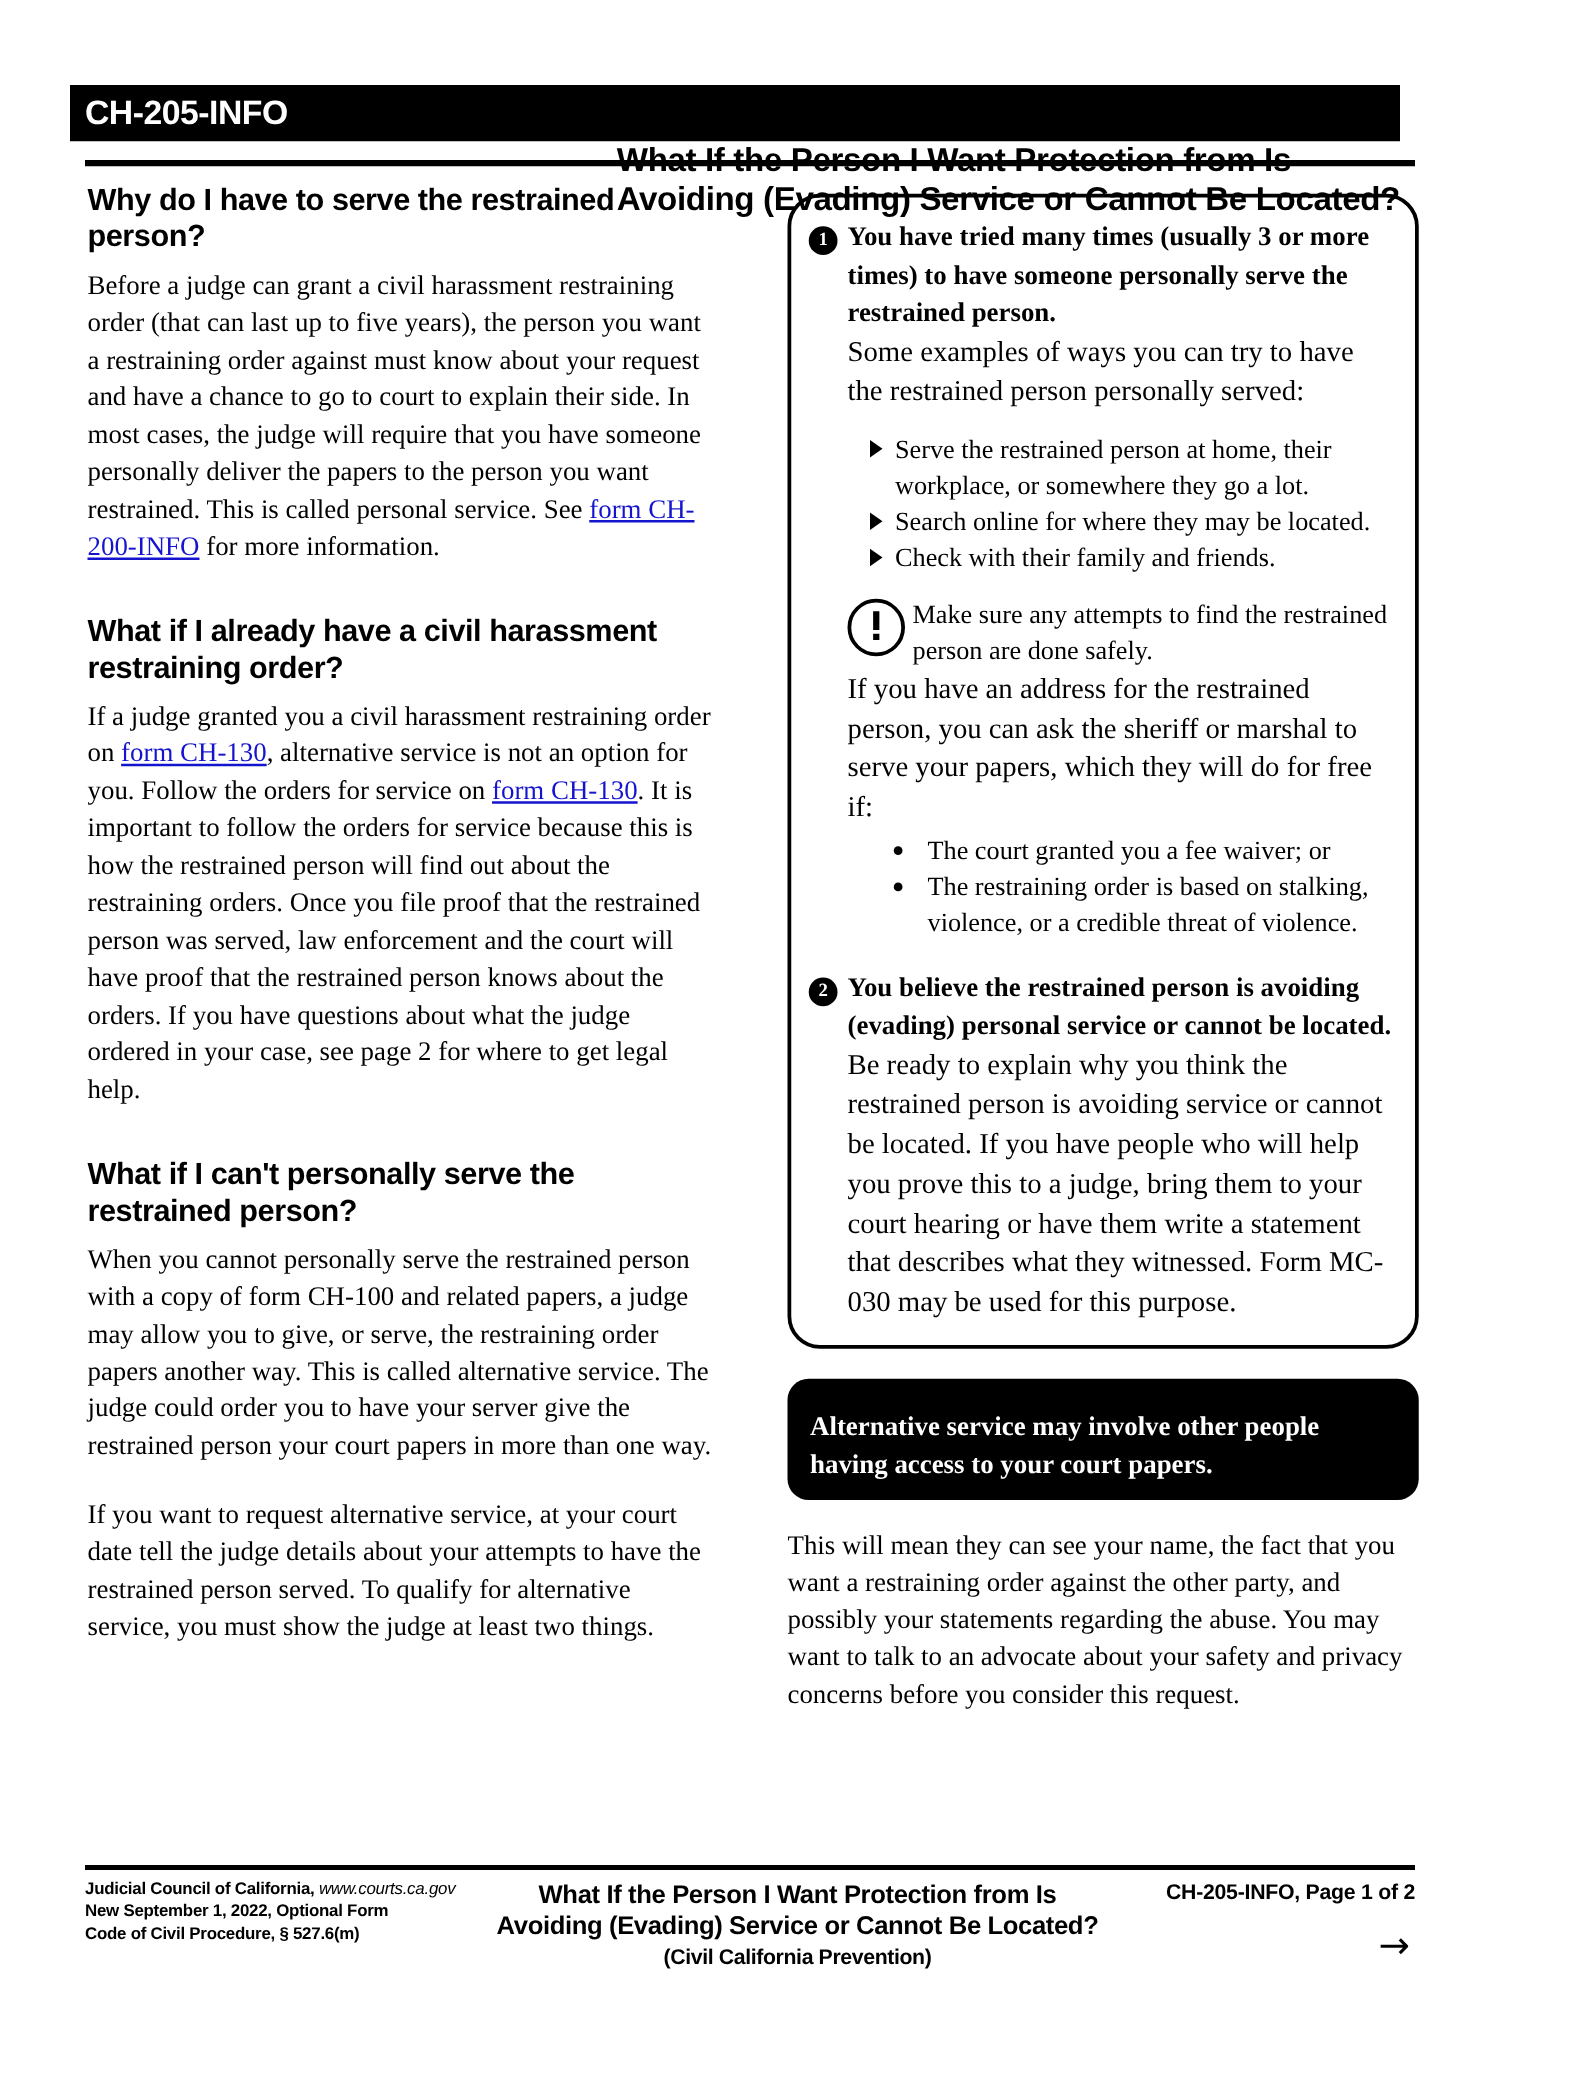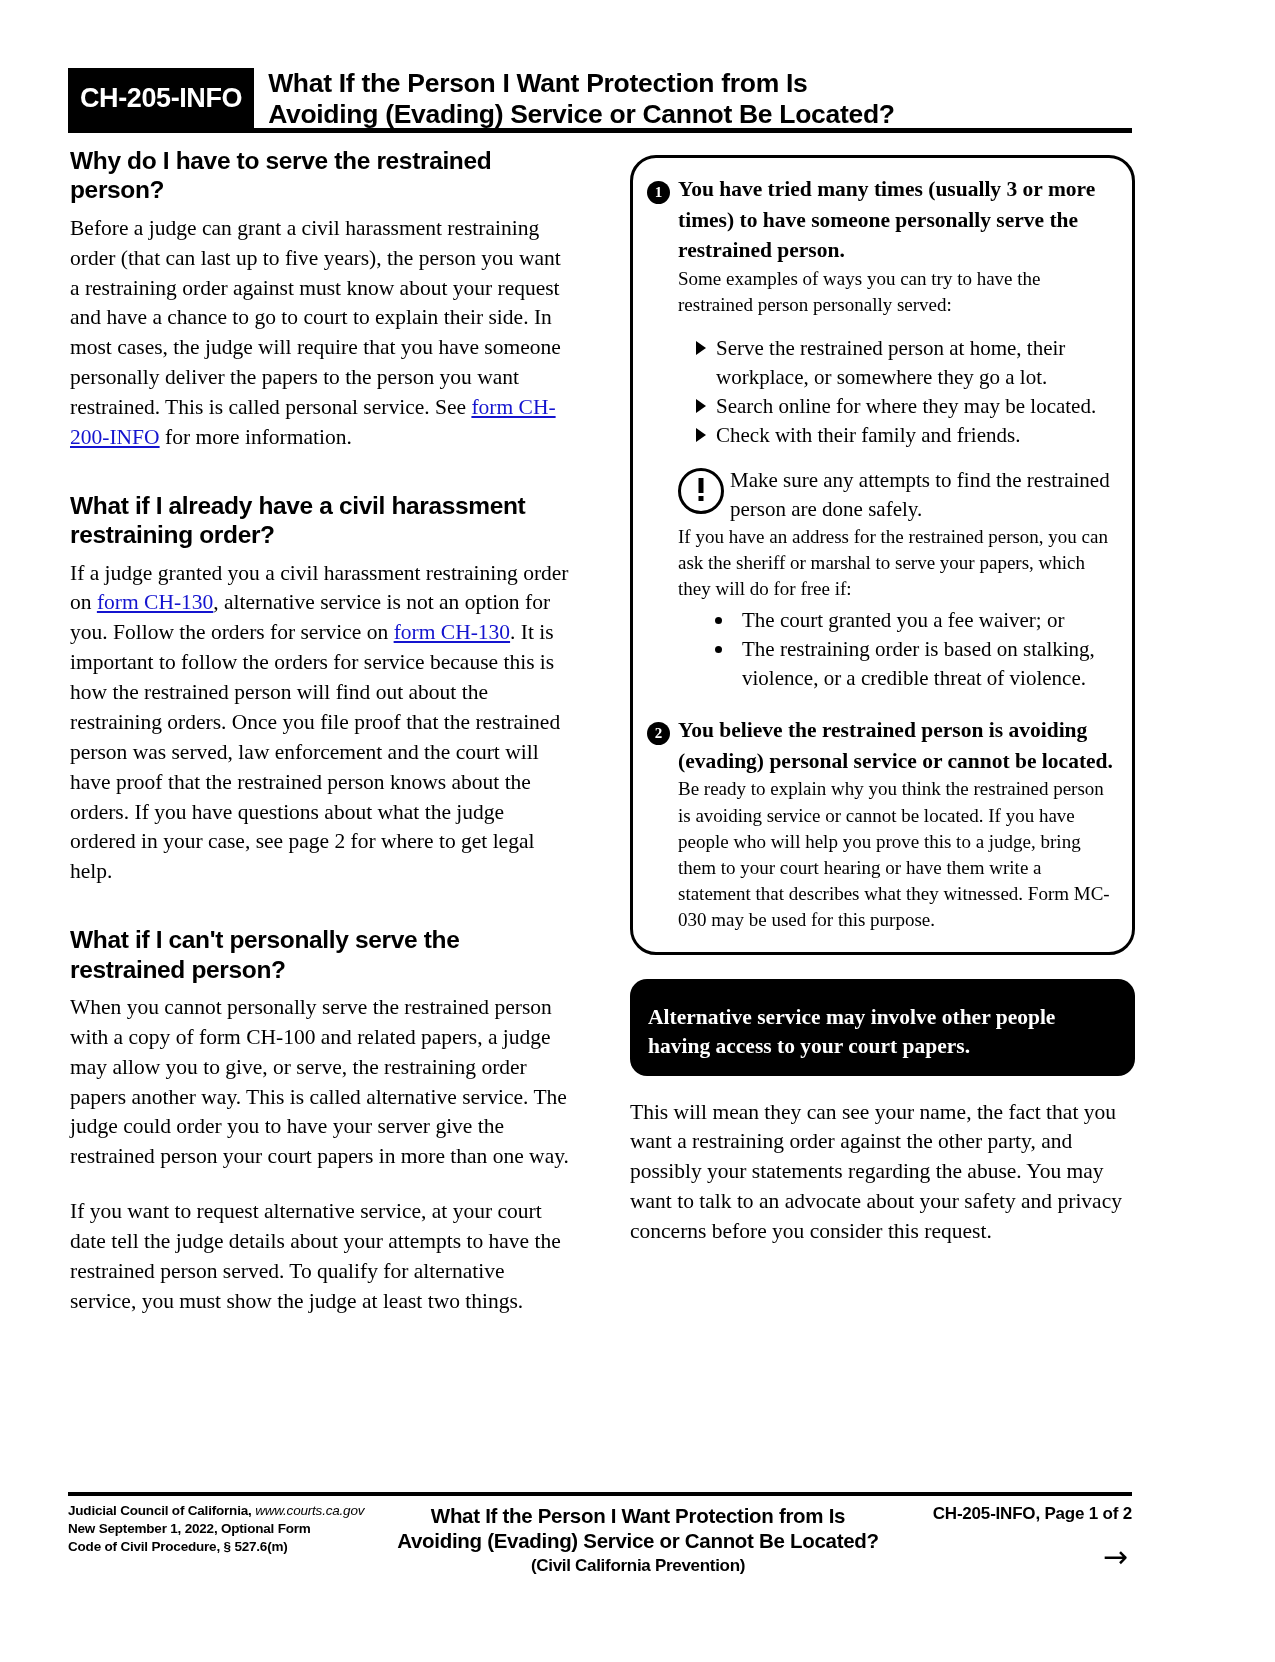--- a/index.html
+++ b/index.html
@@ -20,25 +20,26 @@
     left: 0; top: 0;
     width: 1275px;
     height: 1662px;
     box-sizing: border-box;
     padding: 0;
   }
 
   
   .header {
     position: absolute;
-    left: 68px;
+    left: 56px;
     top: 68px;
     width: 1064px;
     display: flex;
     align-items: flex-end;
+    flex-direction: column;
   }
   .form-number-box {
     background: #000000;
     color: #ffffff;
     font-family: "Liberation Sans", "DejaVu Sans", sans-serif;
     font-weight: bold;
     font-size: 27px;
     letter-spacing: -0.4px;
     padding: 9px 12px 9px 12px;
     line-height: 1;
@@ -137,21 +138,21 @@
     margin-right: 8px;
   }
   .num-body { flex: 1 1 auto; }
   .lead-bold {
     font-weight: bold;
     font-size: 21.5px;
     line-height: 1.42;
     margin: 0;
   }
   .sub-text {
-    font-size: 19px;
+    font-size: 23px;
     line-height: 1.38;
     margin: 0;
   }
   .tri-list {
     list-style: none;
     margin: 16px;
     padding: 0;
   }
   .tri-list li {
     font-size: 21px;

